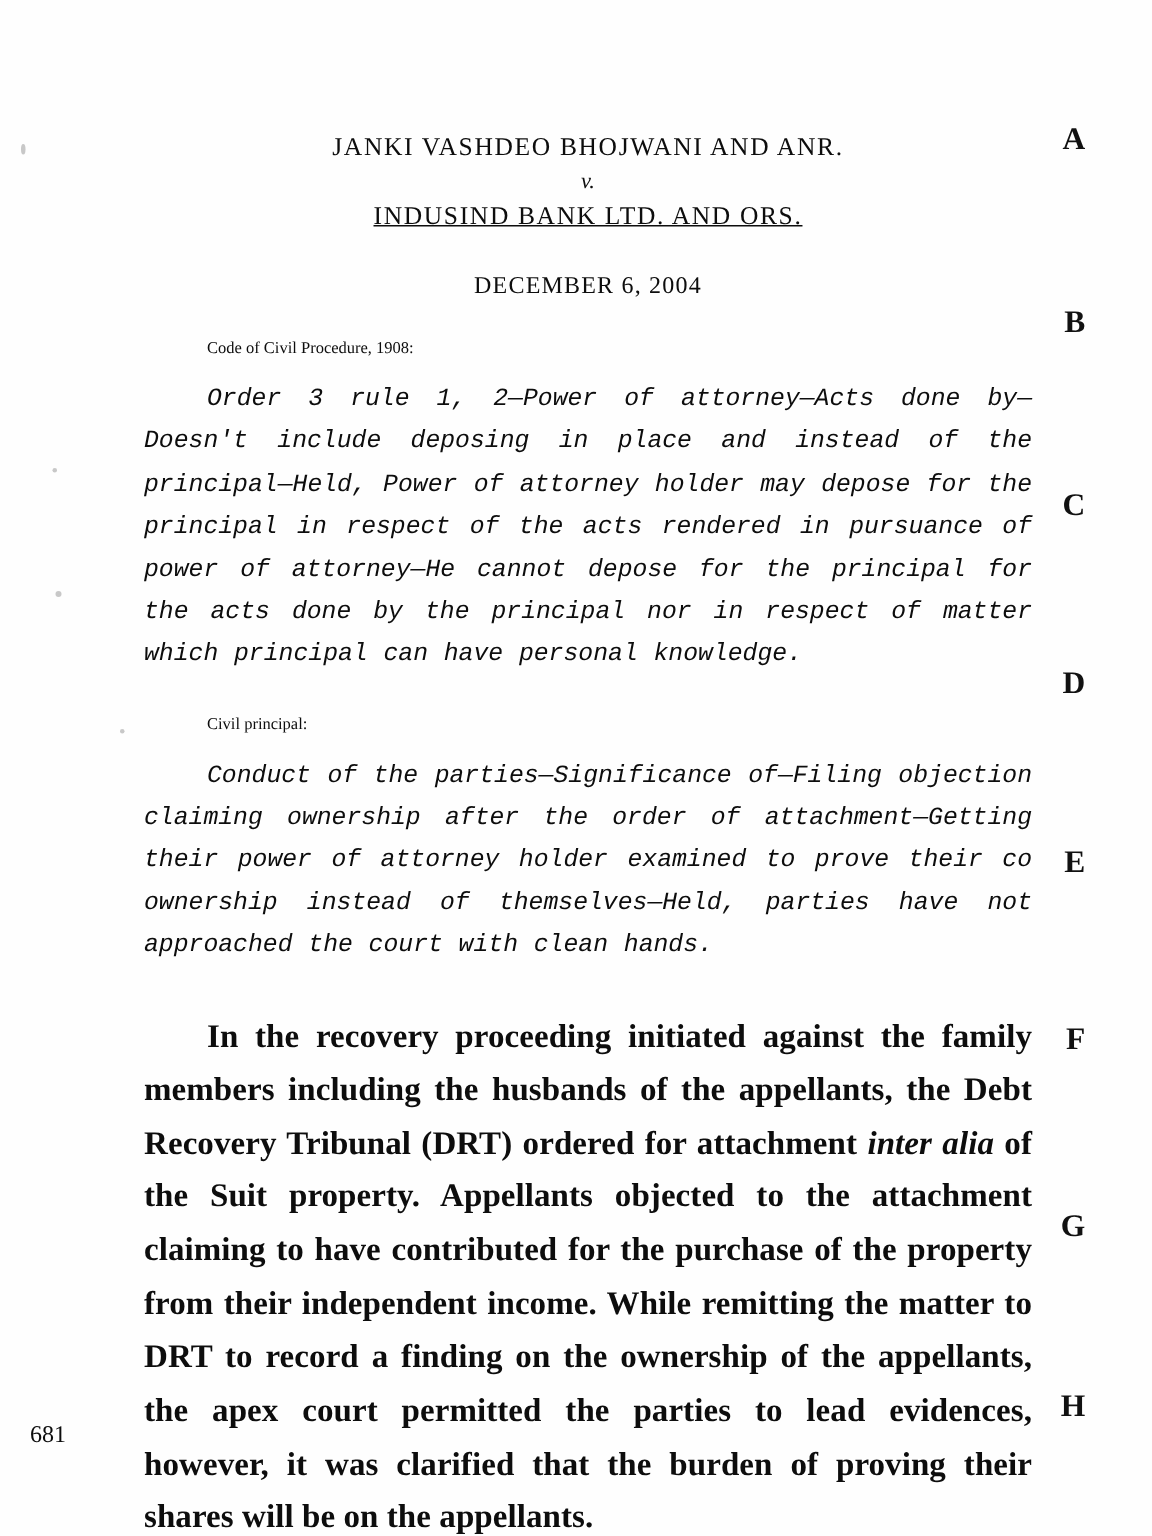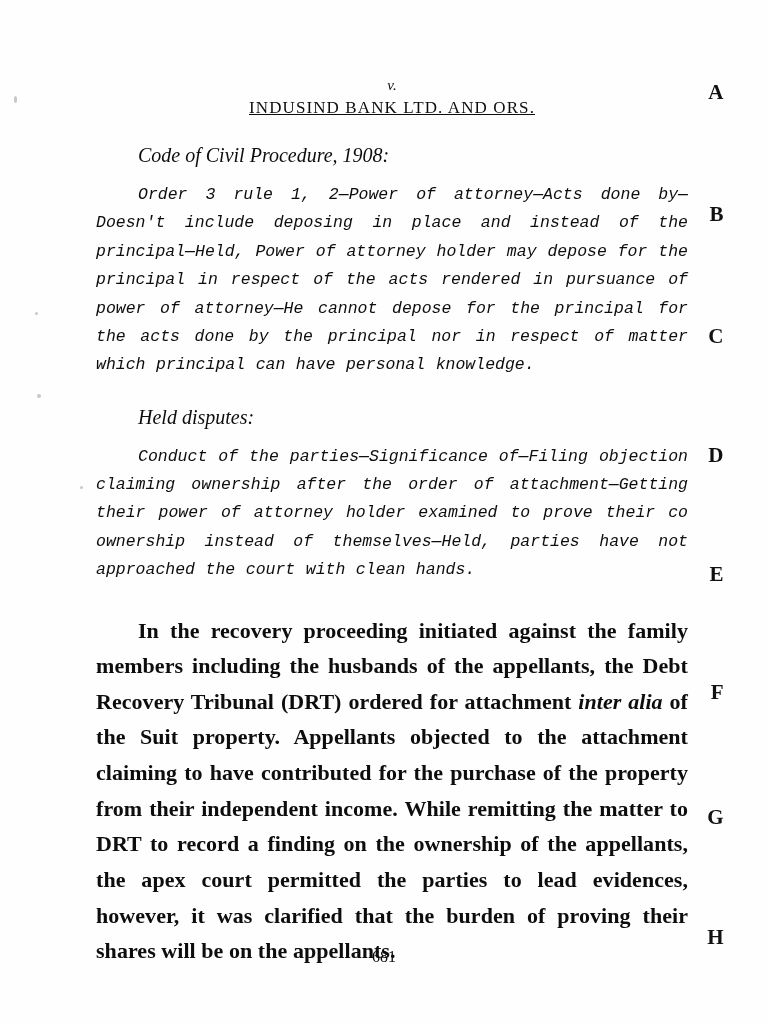--- a/index.html
+++ b/index.html
@@ -82,22 +82,21 @@
     font-size: 16px;
     letter-spacing: 0.7px;
     margin: 28px 0 0 0;
     text-transform: uppercase;
   }
 
   .headnote {
     margin-top: 26px;
   }
   .hn-heading {
-    font-style: italic;
-    font-size: 20px;
+    font-size: 11px;
     margin: 14px 0 0 0;
     padding-left: 42px;
   }
   .hn-para {
     font-style: italic;
     font-size: 16.5px;
     line-height: 1.72;
     text-align: justify;
     margin: 14px 0 0 0;
     text-indent: 42px;
@@ -115,22 +114,22 @@
     text-indent: 42px;
     letter-spacing: 0.05px;
   }
   .body-para em { font-style: italic; }
 
   .page-number {
     position: absolute;
     left: 0;
     right: 0;
     top: 948px;
-    text-align: center;
     font-size: 16px;
+    padding-left: 20px;
   }
 
   
   .speck {
     position: absolute;
     background: #9a9a9a;
     border-radius: 50%;
     opacity: 0.55;
   }
 </style>
@@ -150,31 +149,33 @@
     <div class="margin-letter" style="top:324px;">C</div>
     <div class="margin-letter" style="top:443px;">D</div>
     <div class="margin-letter" style="top:562px;">E</div>
     <div class="margin-letter" style="top:680px;">F</div>
     <div class="margin-letter" style="top:805px;">G</div>
     <div class="margin-letter" style="top:925px;">H</div>
   </div>
 
   <div class="content">
 
+    <div class="case-title">JANKI VASHDEO BHOJWANI AND ANR.</div>
     <div class="versus">v.</div>
     <div class="respondent">INDUSIND BANK LTD. AND ORS.</div>
 
+    <div class="date-line">DECEMBER 6, 2004</div>
 
     <div class="headnote">
       <div class="hn-heading">Code of Civil Procedure, 1908:</div>
       <div class="hn-para">Order 3 rule 1, 2—Power of attorney—Acts done by—Doesn't include deposing in place and instead of the principal—Held, Power of attorney holder may depose for the principal in respect of the acts rendered in pursuance of power of attorney—He cannot depose for the principal for the acts done by the principal nor in respect of matter which principal can have personal knowledge.</div>
     </div>
 
     <div class="headnote gap-lg">
-      <div class="hn-heading">Held disputes:</div>
+      <div class="hn-heading">Civil principal:</div>
       <div class="hn-para">Conduct of the parties—Significance of—Filing objection claiming ownership after the order of attachment—Getting their power of attorney holder examined to prove their co ownership instead of themselves—Held, parties have not approached the court with clean hands.</div>
     </div>
 
     <div class="headnote gap-lg">
     </div>
 
     <p class="body-para"><span>In the recovery proceeding initiated against the family members including the husbands of the appellants, the Debt Recovery Tribunal (DRT) ordered for attachment </span><em>inter alia</em><span> of the Suit property. Appellants objected to the attachment claiming to have contributed for the purchase of the property from their independent income. While remitting the matter to DRT to record a finding on the ownership of the appellants, the apex court permitted the parties to lead evidences, however, it was clarified that the burden of proving their shares will be on the appellants.</span></p>
 
   </div>
 

